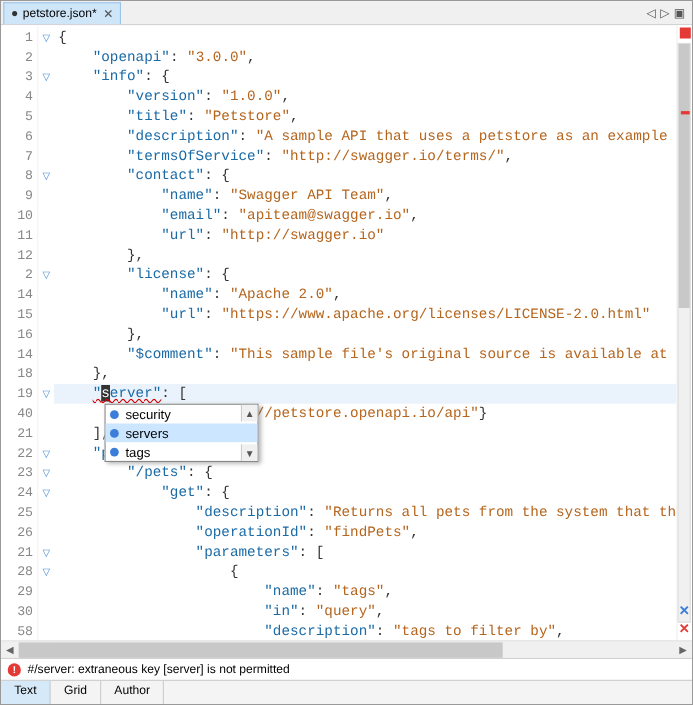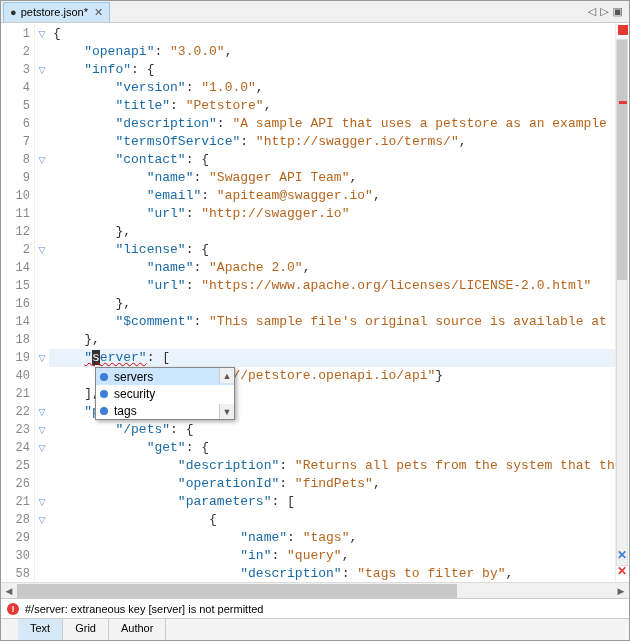--- a/index.html
+++ b/index.html
@@ -197,21 +197,20 @@
     font-size:9px; font-weight:bold;
   }
 
   
   .modetabs {
     display:flex;
     height:22px;
     background:#f4f4f4;
     border-top:1px solid #ccc;
     font-size:11px;
-    padding-left:17px;
   }
   .modetabs .mt {
     padding:3px 12px;
     border-right:1px solid #ccc;
     cursor:pointer;
   }
   .modetabs .mt.active {
     background:#d6e9f8;
   }
 </style>
@@ -327,27 +326,27 @@
       <div class="scroll-thumb"></div>
     </div>
     <div class="bar" style="top:78px;background:#e53935"></div>
     <div class="xmark" style="bottom:20px;color:#3b7dd8">✕</div>
     <div class="xmark" style="bottom:4px;color:#e53935">✕</div>
   </div>
 
   <div class="ac" id="ac">
     <div class="sbbtn" style="top:0">▲</div>
     <div class="sbbtn" style="bottom:0">▼</div>
+      <div class="item">
+        <div class="bullet"></div>
+        <span>security</span>
+      </div>
       <div class="item sel">
         <div class="bullet"></div>
         <span>servers</span>
-      </div>
-      <div class="item">
-        <div class="bullet"></div>
-        <span>security</span>
       </div>
       <div class="item">
         <div class="bullet"></div>
         <span>tags</span>
       </div>
     </div>
 </div>
 
 <div class="hscroll">
   <div class="btn">◀</div>

